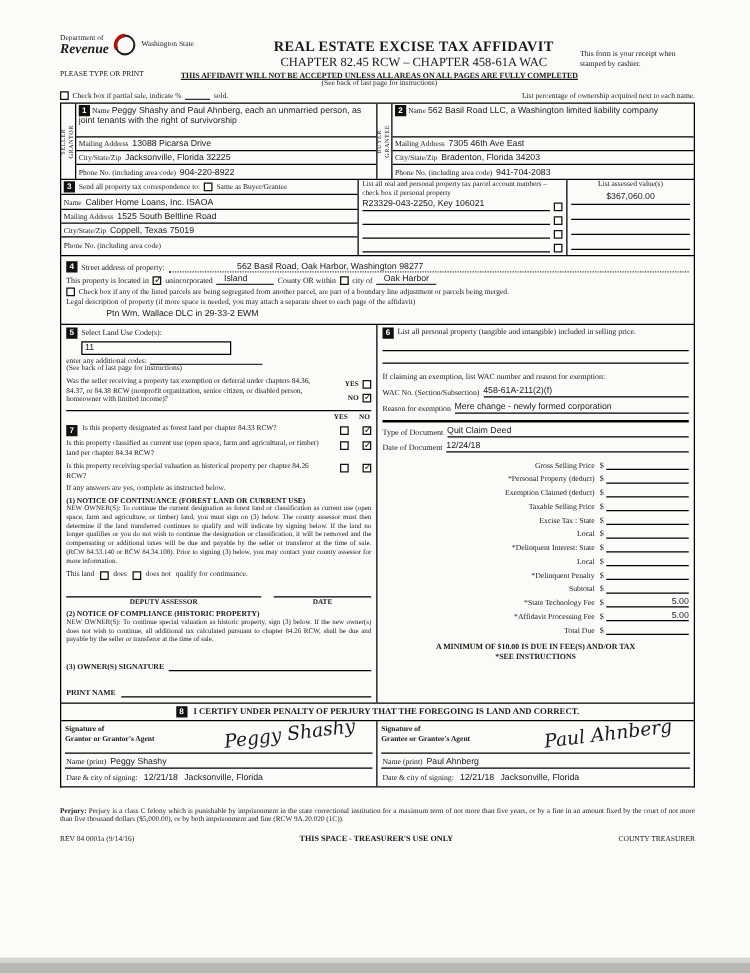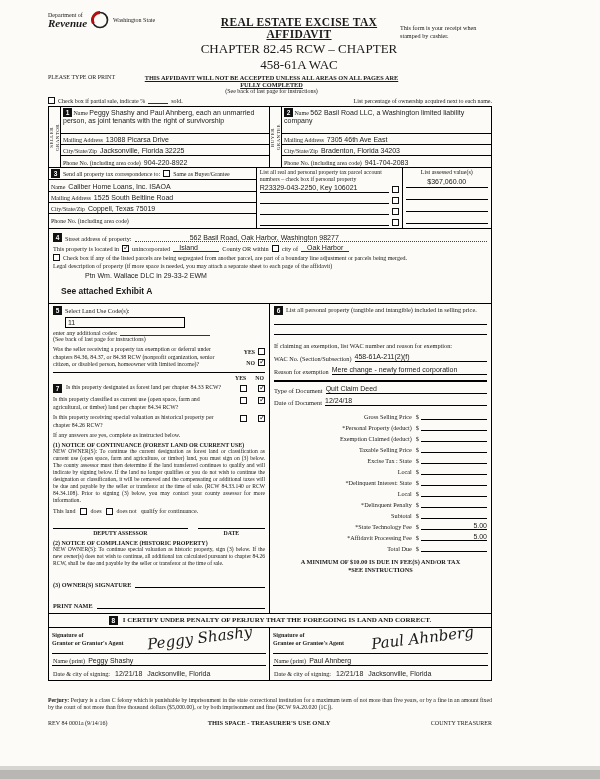--- a/index.html
+++ b/index.html
@@ -1,35 +1,35 @@
 <!DOCTYPE html>
 <html><head>
 <meta charset="utf-8">
 <style>
   * { margin:0; padding:0; box-sizing:border-box; }
   html,body { width:600px; height:779px; }
   body { background:#e9e8e4; font-family:"Liberation Serif", serif; color:#1a1a1a; position:relative; overflow:hidden; }
   .scan { position:absolute; inset:0; background:#fcfbf8; }
-  .sheet { position:absolute; top:10px; left:48px; width:444px; }
+  .sheet { position:absolute; top:26px; left:48px; width:508px; }
 
   .tv { font-family:"Liberation Sans", sans-serif; font-size:7px; }
   .secnum { display:inline-block; width:9px; height:9px; background:#111; color:#fff; font-size:6.5px; line-height:9px;
             text-align:center; font-family:"Liberation Sans", sans-serif; font-weight:bold; flex:0 0 auto; }
   .cb { display:inline-block; width:7px; height:7px; border:1px solid #111; position:relative; flex:0 0 auto; background:#fff; }
   .cb i { position:absolute; left:0; top:-3px; font-style:normal; font-size:8px; font-family:"DejaVu Sans", sans-serif; }
 
   
   .hdr { display:flex; align-items:flex-start; }
   .logo { display:flex; gap:3px; width:150px; align-items:center; }
   .lt1 { font-size:6px; display:block; }
   .lt2 { font-size:11px; font-weight:bold; font-style:italic; display:block; line-height:1; }
   .lt3 { font-size:6px; width:42px; line-height:1.1; }
   .title-block { flex:1; text-align:center; padding-top:6px; }
-  .title { font-size:11.5px; font-weight:bold; letter-spacing:.3px;text-decoration:underline; }
-  .chapter { font-size:13px; margin-top:1px; }
+  .title { font-size:11.5px; font-weight:bold; letter-spacing:.3px; }
+  .chapter { font-size:10px; margin-top:1px; }
   .receipt { width:92px; font-size:6.2px; line-height:1.25; padding-top:14px; }
   .subhead { display:flex; align-items:flex-start; margin-top:1px; }
   .please { font-size:6px; width:95px; }
   .warnwrap { flex:1; text-align:center; }
   .warn { font-size:6.3px; font-weight:bold; text-decoration:underline; }
   .seeback { font-size:6px; }
   .subright { width:92px; }
   .partial { display:flex; justify-content:space-between; align-items:flex-end; margin:3px 0 2px; font-size:6px; }
   .partial .lft { display:flex; gap:3px; align-items:flex-end; }
   .blankshort { display:inline-block; width:20px; border-bottom:1px solid #333; height:7px; }
@@ -318,21 +318,20 @@
       <div class="srow">
         <span class="cb">
             <i></i>
           </span>
         <span class="small6">Check box if any of the listed parcels are being segregated from another parcel, are part of a boundary line adjustment or parcels being merged.</span>
       </div>
       <div class="srow">
         <span class="small6">Legal description of property (if more space is needed, you may attach a separate sheet to each page of the affidavit)</span>
       </div>
       <div class="legal1 tv">Ptn Wm. Wallace DLC in 29-33-2 EWM</div>
-      <div class="legal2">See attached Exhibit A</div>
     </div>
 
     <div class="cols">
       <div class="colL">
         <div class="lu-head">
           <span class="secnum">5</span>
           <span>Select Land Use Code(s):</span>
         </div>
         <div class="lu-box tv">11</div>
         <div class="addl">

